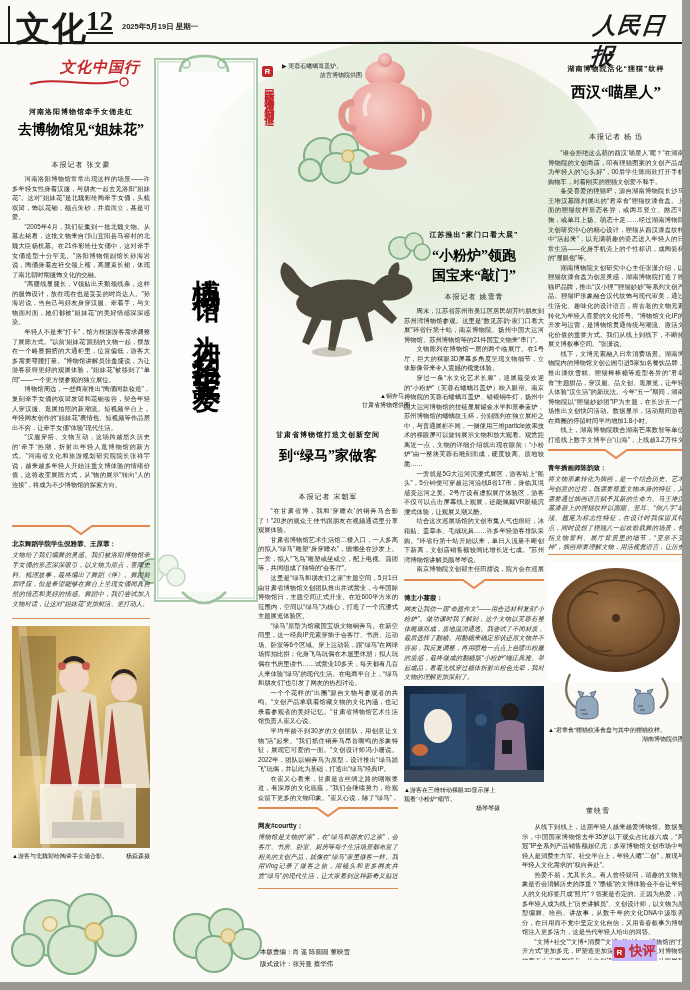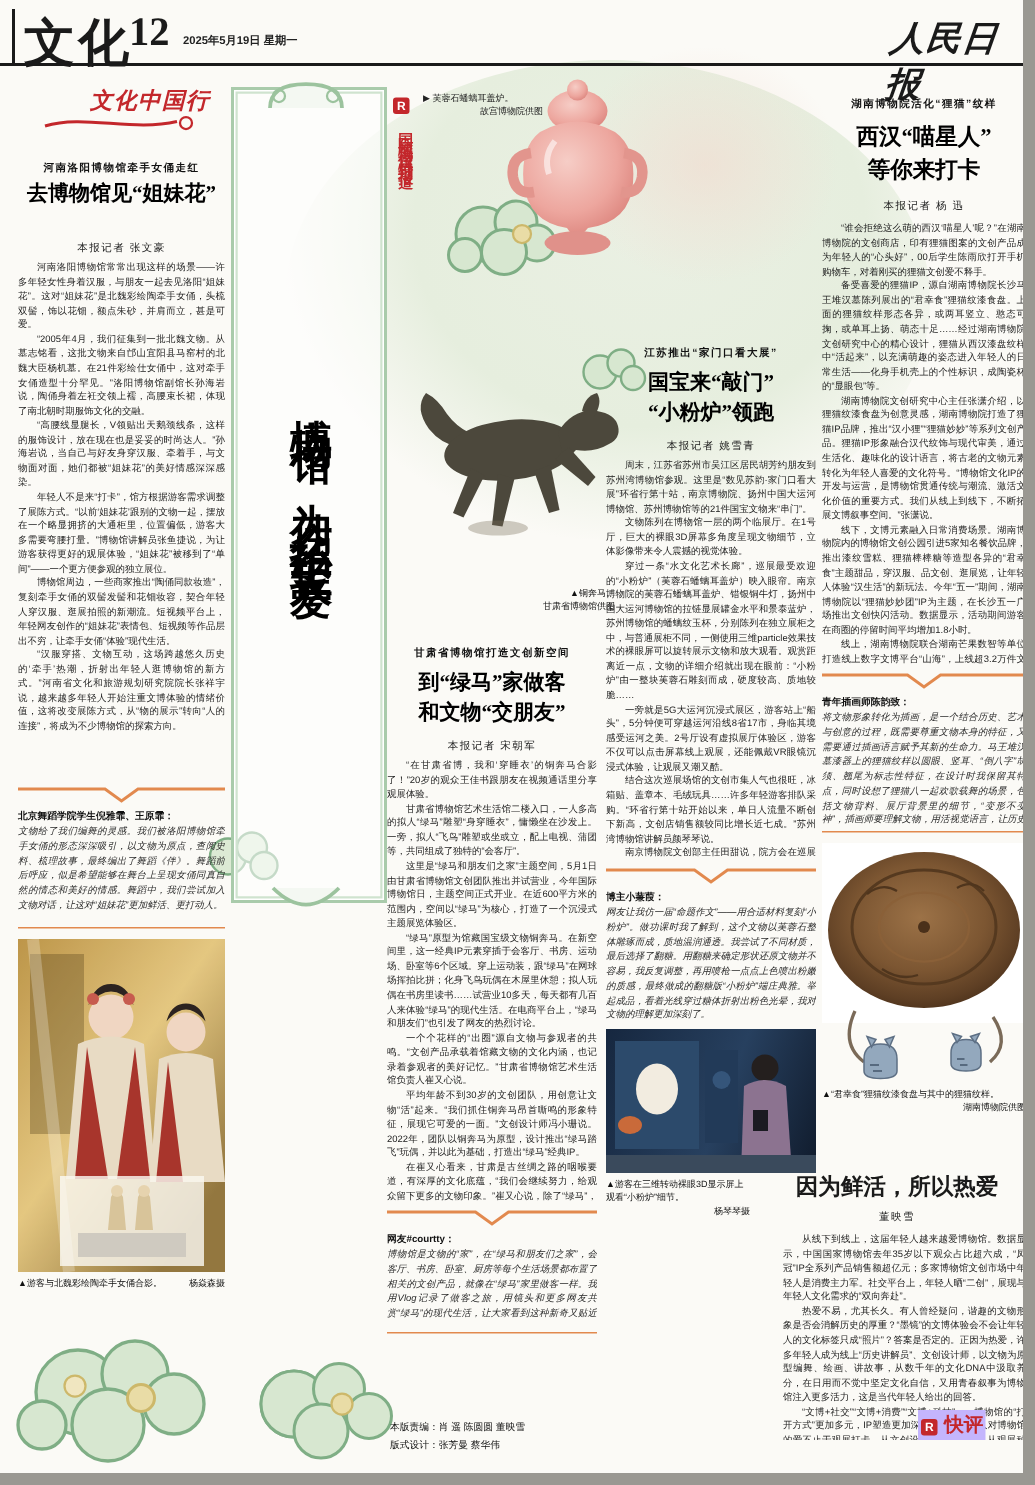--- a/index.html
+++ b/index.html
@@ -45,21 +45,21 @@
 <div class="page">
 
   <div class="abs" style="left:190px;top:40px;width:430px;height:320px;border-radius:50%;
               background:radial-gradient(ellipse at 55% 35%, #eaf0e3 0%, #e6eede 45%, rgba(251,250,246,0) 72%);"></div>
   <div class="abs" style="left:380px;top:30px;width:180px;height:160px;border-radius:50%;
               background:radial-gradient(ellipse, rgba(243,216,205,.55), rgba(251,250,246,0) 70%);"></div>
 
   <div class="abs hdr-bracket"></div>
   <div class="abs hdr-rule"></div>
   <div class="abs hdr-section" style="left:16px;top:6px;">文化</div>
-  <div class="abs hdr-page" style="left:86px;top:6px;">12</div>
+  <div class="abs hdr-page" style="left:86px;top:6px;text-decoration:underline;">12</div>
   <div class="abs hdr-date" style="left:122px;top:22px;">2025年5月19日 星期一</div>
   <div class="abs masthead" style="left:592px;top:10px;">人民日报</div>
 
   <svg class="abs" style="left:288px;top:116px;" width="96" height="76" viewBox="0 0 96 76">
     <g stroke="#7fae85" stroke-width="2" fill="#d7e7d0">
       <circle cx="34" cy="40" r="18"></circle>
         <circle cx="56" cy="32" r="14"></circle>
         <circle cx="70" cy="46" r="12"></circle>
       <circle cx="48" cy="52" r="15"></circle>
         <circle cx="22" cy="54" r="11"></circle>
@@ -215,21 +215,20 @@
     <ellipse cx="64" cy="104" rx="20" ry="5" fill="rgba(120,110,90,.35)"></ellipse>
   </svg>
   <div class="abs caption" style="left:306px;top:392px;width:104px;text-align:right;">
     <div>▲铜奔马。</div>
     <div>甘肃省博物馆供图</div>
   </div>
 
   <div class="abs kicker" style="left:258px;top:430px;width:140px;">甘肃省博物馆打造文创新空间</div>
   <div class="abs headline" style="left:258px;top:446px;width:140px;font-size:14px;">
     <div>到“绿马”家做客</div>
-    <div>和文物“交朋友”</div>
   </div>
   <div class="abs byline" style="left:258px;top:492px;width:140px;">本报记者 宋朝军</div>
   <div class="abs body-text" style="left:258px;top:506px;width:140px;height:296px;">
       <p>“在甘肃省博，我和‘穿睡衣’的铜奔马合影了！”20岁的观众王佳书跟朋友在视频通话里分享观展体验。</p>
       <p>甘肃省博物馆艺术生活馆二楼入口，一人多高的拟人“绿马”雕塑“身穿睡衣”，慵懒坐在沙发上。一旁，拟人“飞鸟”雕塑或坐或立，配上电视、蒲团等，共同组成了独特的“会客厅”。</p>
       <p>这里是“绿马和朋友们之家”主题空间，5月1日由甘肃省博物馆文创团队推出并试营业，今年国际博物馆日，主题空间正式开业。在近600平方米的范围内，空间以“绿马”为核心，打造了一个沉浸式主题展览体验区。</p>
       <p>“绿马”原型为馆藏国宝级文物铜奔马。在新空间里，这一经典IP元素穿插于会客厅、书房、运动场、卧室等6个区域。穿上运动装，跟“绿马”在网球场挥拍比拼；化身飞鸟玩偶在木屋里休憩；拟人玩偶在书房里读书……试营业10多天，每天都有几百人来体验“绿马”的现代生活。在电商平台上，“绿马和朋友们”也引发了网友的热烈讨论。</p>
       <p>一个个花样的“出圈”源自文物与参观者的共鸣。“文创产品承载着馆藏文物的文化内涵，也记录着参观者的美好记忆。”甘肃省博物馆艺术生活馆负责人崔又心说。</p>
       <p>平均年龄不到30岁的文创团队，用创意让文物“活”起来。“我们抓住铜奔马昂首嘶鸣的形象特征，展现它可爱的一面。”文创设计师冯小珊说。2022年，团队以铜奔马为原型，设计推出“绿马踏飞”玩偶，并以此为基础，打造出“绿马”经典IP。</p>
       <p>在崔又心看来，甘肃是古丝绸之路的咽喉要道，有深厚的文化底蕴，“我们会继续努力，给观众留下更多的文物印象。”崔又心说，除了“绿马”，团队还根据馆藏文物人头形器口彩陶瓶、唐胡旋舞石门等设计出“陶娃娃”“中唯正”等IP形象，让文物更生动。</p>
@@ -243,22 +242,22 @@
   <div class="abs quote-text" style="left:258px;top:832px;width:140px;height:50px;">博物馆是文物的“家”，在“绿马和朋友们之家”，会客厅、书房、卧室、厨房等每个生活场景都布置了相关的文创产品，就像在“绿马”家里做客一样。我用Vlog记录了做客之旅，用镜头和更多网友共赏“绿马”的现代生活，让大家看到这种新奇又贴近日常的新体验。</div>
   <div class="abs oline" style="left:258px;top:888px;width:140px;"></div>
 
   <div class="abs credits" style="left:260px;top:946px;width:200px;">
     <div>本版责编：肖 遥 陈圆圆 董映雪</div>
     <div>版式设计：张芳曼 蔡华伟</div>
   </div>
 
   <div class="abs kicker" style="left:404px;top:230px;width:140px;">江苏推出“家门口看大展”</div>
   <div class="abs headline" style="left:404px;top:246px;width:140px;font-size:14px;">
+    <div>“小粉炉”领跑</div>
     <div>国宝来“敲门”</div>
-    <div>“小粉炉”领跑</div>
   </div>
   <div class="abs byline" style="left:404px;top:292px;width:140px;">本报记者 姚雪青</div>
   <div class="abs body-text" style="left:404px;top:306px;width:140px;height:268px;">
       <p>周末，江苏省苏州市吴江区居民胡芳约朋友到苏州湾博物馆参观。这里是“数见苏韵·家门口看大展”环省行第十站，南京博物院、扬州中国大运河博物馆、苏州博物馆等的21件国宝文物来“串门”。</p>
       <p>文物陈列在博物馆一层的两个临展厅。在1号厅，巨大的裸眼3D屏幕多角度呈现文物细节，立体影像带来令人震撼的视觉体验。</p>
       <p>穿过一条“水文化艺术长廊”，巡展最受欢迎的“小粉炉”（芙蓉石蟠螭耳盖炉）映入眼帘。南京博物院的芙蓉石蟠螭耳盖炉、错银铜牛灯，扬州中国大运河博物馆的拉链显展罐金水平和景泰蓝炉，苏州博物馆的蟠螭纹玉杯，分别陈列在独立展柜之中，与普通展柜不同，一侧使用三维particle效果技术的裸眼屏可以旋转展示文物和放大观看。观赏距离近一点，文物的详细介绍就出现在眼前：“小粉炉”由一整块芙蓉石雕刻而成，硬度较高、质地较脆……</p>
       <p>一旁就是5G大运河沉浸式展区，游客站上“船头”，5分钟便可穿越运河沿线8省17市，身临其境感受运河之美。2号厅设有虚拟展厅体验区，游客不仅可以点击屏幕线上观展，还能佩戴VR眼镜沉浸式体验，让观展又潮又酷。</p>
       <p>结合这次巡展场馆的文创市集人气也很旺，冰箱贴、盖章本、毛绒玩具……许多年轻游客排队采购。“环省行第十站开始以来，单日人流量不断创下新高，文创店销售额较同比增长近七成。”苏州湾博物馆讲解员颜琴琴说。</p>
       <p>南京博物院文创部主任田甜说，院方会在巡展过程中不断开发文创产品，丰富种类，更好满足消费者“把文物带回家”的需求。例如“小粉炉”周边文创，从最初的几件，发展到如今的40多种产品，还与江阴香囊组“CP”，让更多人了解文物、爱上文博。</p>
     </div>
@@ -285,21 +284,20 @@
     </svg>
   </div>
   <div class="abs caption" style="left:404px;top:786px;width:96px;">
     <div>▲游客在三维转动裸眼3D显示屏上观看“小粉炉”细节。</div>
     <div style="text-align:right">杨琴琴摄</div>
   </div>
 
   <div class="abs kicker" style="left:548px;top:64px;width:136px;">湖南博物院活化“狸猫”纹样</div>
   <div class="abs headline" style="left:548px;top:82px;width:136px;font-size:15px;">
     <div>西汉“喵星人”</div>
-    <div>等你来打卡</div>
   </div>
   <div class="abs byline" style="left:548px;top:132px;width:136px;">本报记者 杨 迅</div>
   <div class="abs body-text" style="left:548px;top:148px;width:136px;height:296px;">
       <p>“谁会拒绝这么萌的西汉‘喵星人’呢？”在湖南博物院的文创商店，印有狸猫图案的文创产品成为年轻人的“心头好”，00后学生陈雨欣打开手机购物车，对着刚买的狸猫文创爱不释手。</p>
       <p>备受喜爱的狸猫IP，源自湖南博物院长沙马王堆汉墓陈列展出的“君幸食”狸猫纹漆食盘。上面的狸猫纹样形态各异，或两耳竖立、憨态可掬，或单耳上扬、萌态十足……经过湖南博物院文创研究中心的精心设计，狸猫从西汉漆盘纹样中“活起来”，以充满萌趣的姿态进入年轻人的日常生活——化身手机壳上的个性标识，成陶瓷杯的“显眼包”等。</p>
       <p>湖南博物院文创研究中心主任张潇介绍，以狸猫纹漆食盘为创意灵感，湖南博物院打造了狸猫IP品牌，推出“汉小狸”“狸猫妙妙”等系列文创产品。狸猫IP形象融合汉代纹饰与现代审美，通过生活化、趣味化的设计语言，将古老的文物元素转化为年轻人喜爱的文化符号。“博物馆文化IP的开发与运营，是博物馆贯通传统与潮流、激活文化价值的重要方式。我们从线上到线下，不断拓展文博叙事空间。”张潇说。</p>
       <p>线下，文博元素融入日常消费场景。湖南博物院内的博物馆文创公园引进5家知名餐饮品牌，推出漆纹雪糕、狸猫棒棒糖等造型各异的“君幸食”主题甜品，穿汉服、品文创、逛展览，让年轻人体验“汉生活”的新玩法。今年“五一”期间，湖南博物院以“狸猫妙妙团”IP为主题，在长沙五一广场推出文创快闪活动。数据显示，活动期间游客在商圈的停留时间平均增加1.8小时。</p>
       <p>线上，湖南博物院联合湖南芒果数智等单位打造线上数字文博平台“山海”，上线超3.2万件文物。为吸引年轻“指尖上的博物馆”，开展“守株狸猫”活动，将马王堆汉墓的随葬器具、珍贵漆器等文物转化为湖南美食的文化体验，吸引超百万名海内外网友参与。</p>
     </div>
   <div class="abs chevron" style="left:548px;top:448px;width:136px;">
@@ -341,21 +339,20 @@
     </g>
     <g stroke="#44566b" stroke-width="1">
       <path d="M24,42 l6,0 M26,46 l6,0 M82,38 l5,0 M84,42 l5,0"></path>
     </g>
   </svg>
   <div class="abs caption" style="left:548px;top:726px;width:136px;">
     <span>▲“君幸食”狸猫纹漆食盘与其中的狸猫纹样。</span>
     <span style="float:right">湖南博物院供图</span>
   </div>
 
-  <div class="abs kp-title" style="left:512px;top:782px;width:172px;">因为鲜活，所以热爱</div>
   <div class="abs byline" style="left:512px;top:806px;width:172px;">董映雪</div>
   <div class="abs body-text" style="left:522px;top:822px;width:162px;height:138px;">
       <p>从线下到线上，这届年轻人越来越爱博物馆。数据显示，中国国家博物馆去年35岁以下观众占比超六成，“凤冠”IP全系列产品销售额超亿元；多家博物馆文创市场中年轻人是消费主力军。社交平台上，年轻人晒“二创”，展现与年轻人文化需求的“双向奔赴”。</p>
       <p>热爱不易，尤其长久。有人曾经疑问，谐趣的文物形象是否会消解历史的厚重？“墨镜”的文博体验会不会让年轻人的文化标签只成“照片”？答案是否定的。正因为热爱，许多年轻人成为线上“历史讲解员”、文创设计师，以文物为原型编舞、绘画、讲故事，从数千年的文化DNA中汲取养分，在日用而不觉中坚定文化自信，又用青春叙事为博物馆注入更多活力，这是当代年轻人给出的回答。</p>
       <p>“文博+社交”“文博+消费”“文博+科技”——博物馆的“打开方式”更加多元，IP塑造更加深入人心。年轻人对博物馆的爱不止于观展打卡，从文创设计到创意表达，从观展种草到数字化传播，年轻人将为博物馆的发展带来更多青春力量。</p>
     </div>
   <div class="abs" style="left:612px;top:940px;background:#c4b5fd;padding:1px 2px;">
     <span class="rbox">R</span>
     <span class="red" style="font-weight:900;font-size:13px;font-family:'Liberation Serif','DejaVu Serif',serif;">快评</span>
   </div>

